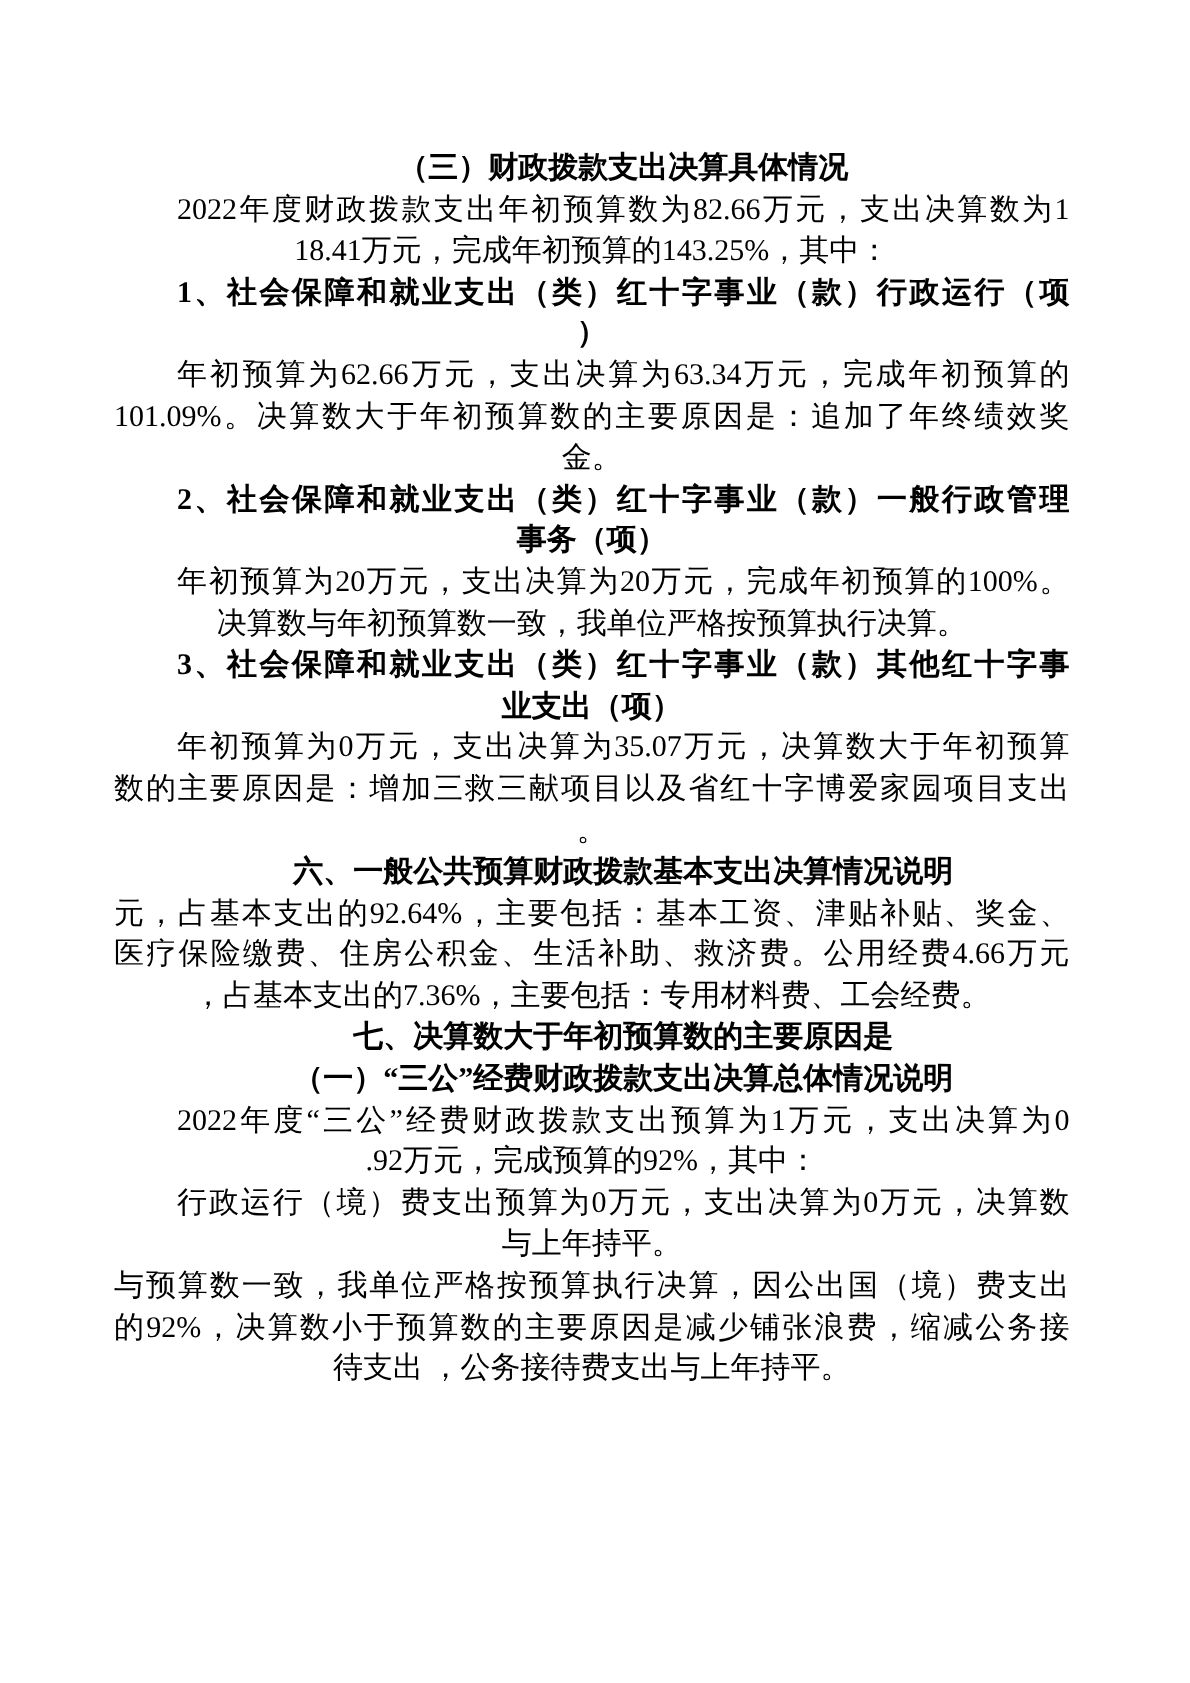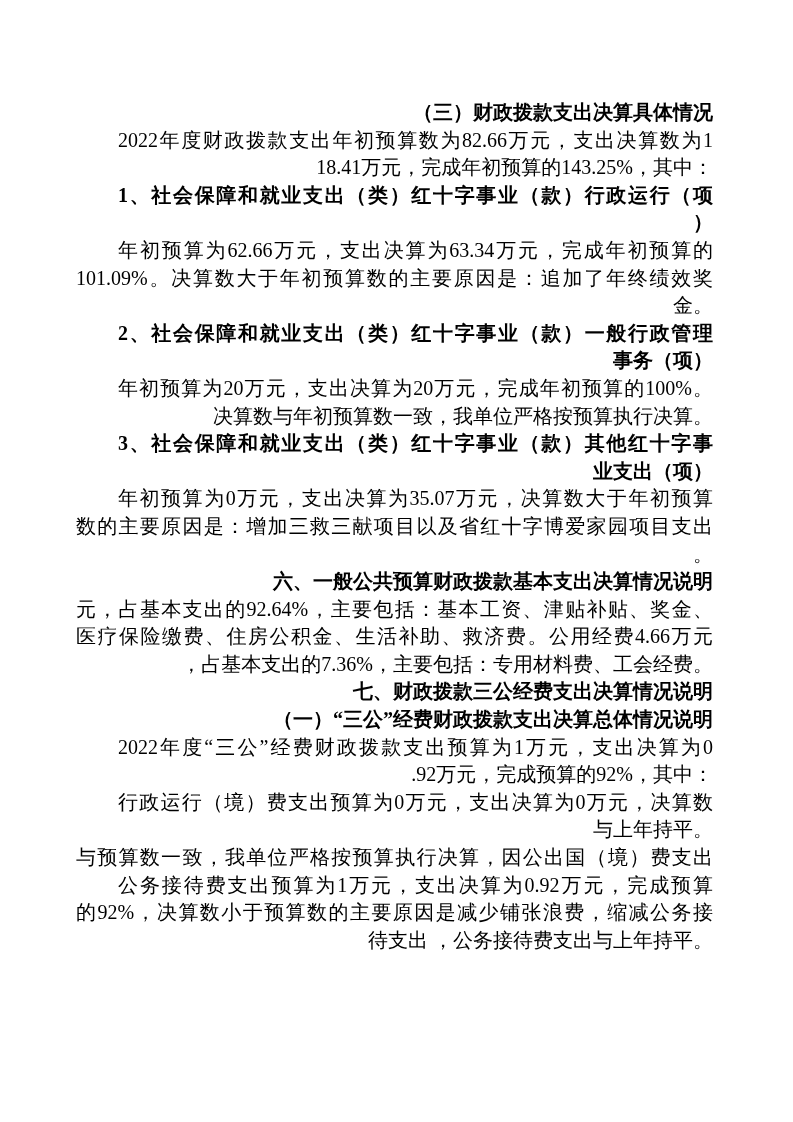--- a/index.html
+++ b/index.html
@@ -18,21 +18,21 @@
     position: absolute;
     left: 76px;
     top: 99px;
     width: 637px;
     color: #000000;
     font-family: "Liberation Serif", "DejaVu Serif", serif;
     font-size: 20px;
     line-height: 27.6px;
   }
   .ln {
-    text-align: right;
+    text-align: center;
   }
   
   .b {
     font-weight: bold;
   }
   
   .i {
     padding-left: 42px;
   }
   
@@ -61,25 +61,24 @@
     <div class="ln">决算数与年初预算数一致，我单位严格按预算执行决算。</div>
     <div class="ln b i j">3、社会保障和就业支出（类）红十字事业（款）其他红十字事</div>
     <div class="ln b">业支出（项）</div>
     <div class="ln i j">年初预算为0万元，支出决算为35.07万元，决算数大于年初预算</div>
     <div class="ln j">数的主要原因是：增加三救三献项目以及省红十字博爱家园项目支出</div>
     <div class="ln">。</div>
     <div class="ln b i">六、一般公共预算财政拨款基本支出决算情况说明</div>
     <div class="ln j">元，占基本支出的92.64%，主要包括：基本工资、津贴补贴、奖金、</div>
     <div class="ln j">医疗保险缴费、住房公积金、生活补助、救济费。公用经费4.66万元</div>
     <div class="ln">，占基本支出的7.36%，主要包括：专用材料费、工会经费。</div>
-    <div class="ln b i">七、财政拨款三公经费支出决算情况说明</div>
+    <div class="ln b i">七、决算数大于年初预算数的主要原因是</div>
     <div class="ln b i">（一）“三公”经费财政拨款支出决算总体情况说明</div>
     <div class="ln i j">2022年度“三公”经费财政拨款支出预算为1万元，支出决算为0</div>
     <div class="ln">.92万元，完成预算的92%，其中：</div>
     <div class="ln i j">行政运行（境）费支出预算为0万元，支出决算为0万元，决算数</div>
     <div class="ln">与上年持平。</div>
     <div class="ln j">与预算数一致，我单位严格按预算执行决算，因公出国（境）费支出</div>
-    <div class="ln i j">公务接待费支出预算为1万元，支出决算为0.92万元，完成预算</div>
     <div class="ln j">的92%，决算数小于预算数的主要原因是减少铺张浪费，缩减公务接</div>
     <div class="ln">待支出 ，公务接待费支出与上年持平。</div>
 
   </div>
 </div>
 
 </body></html>

